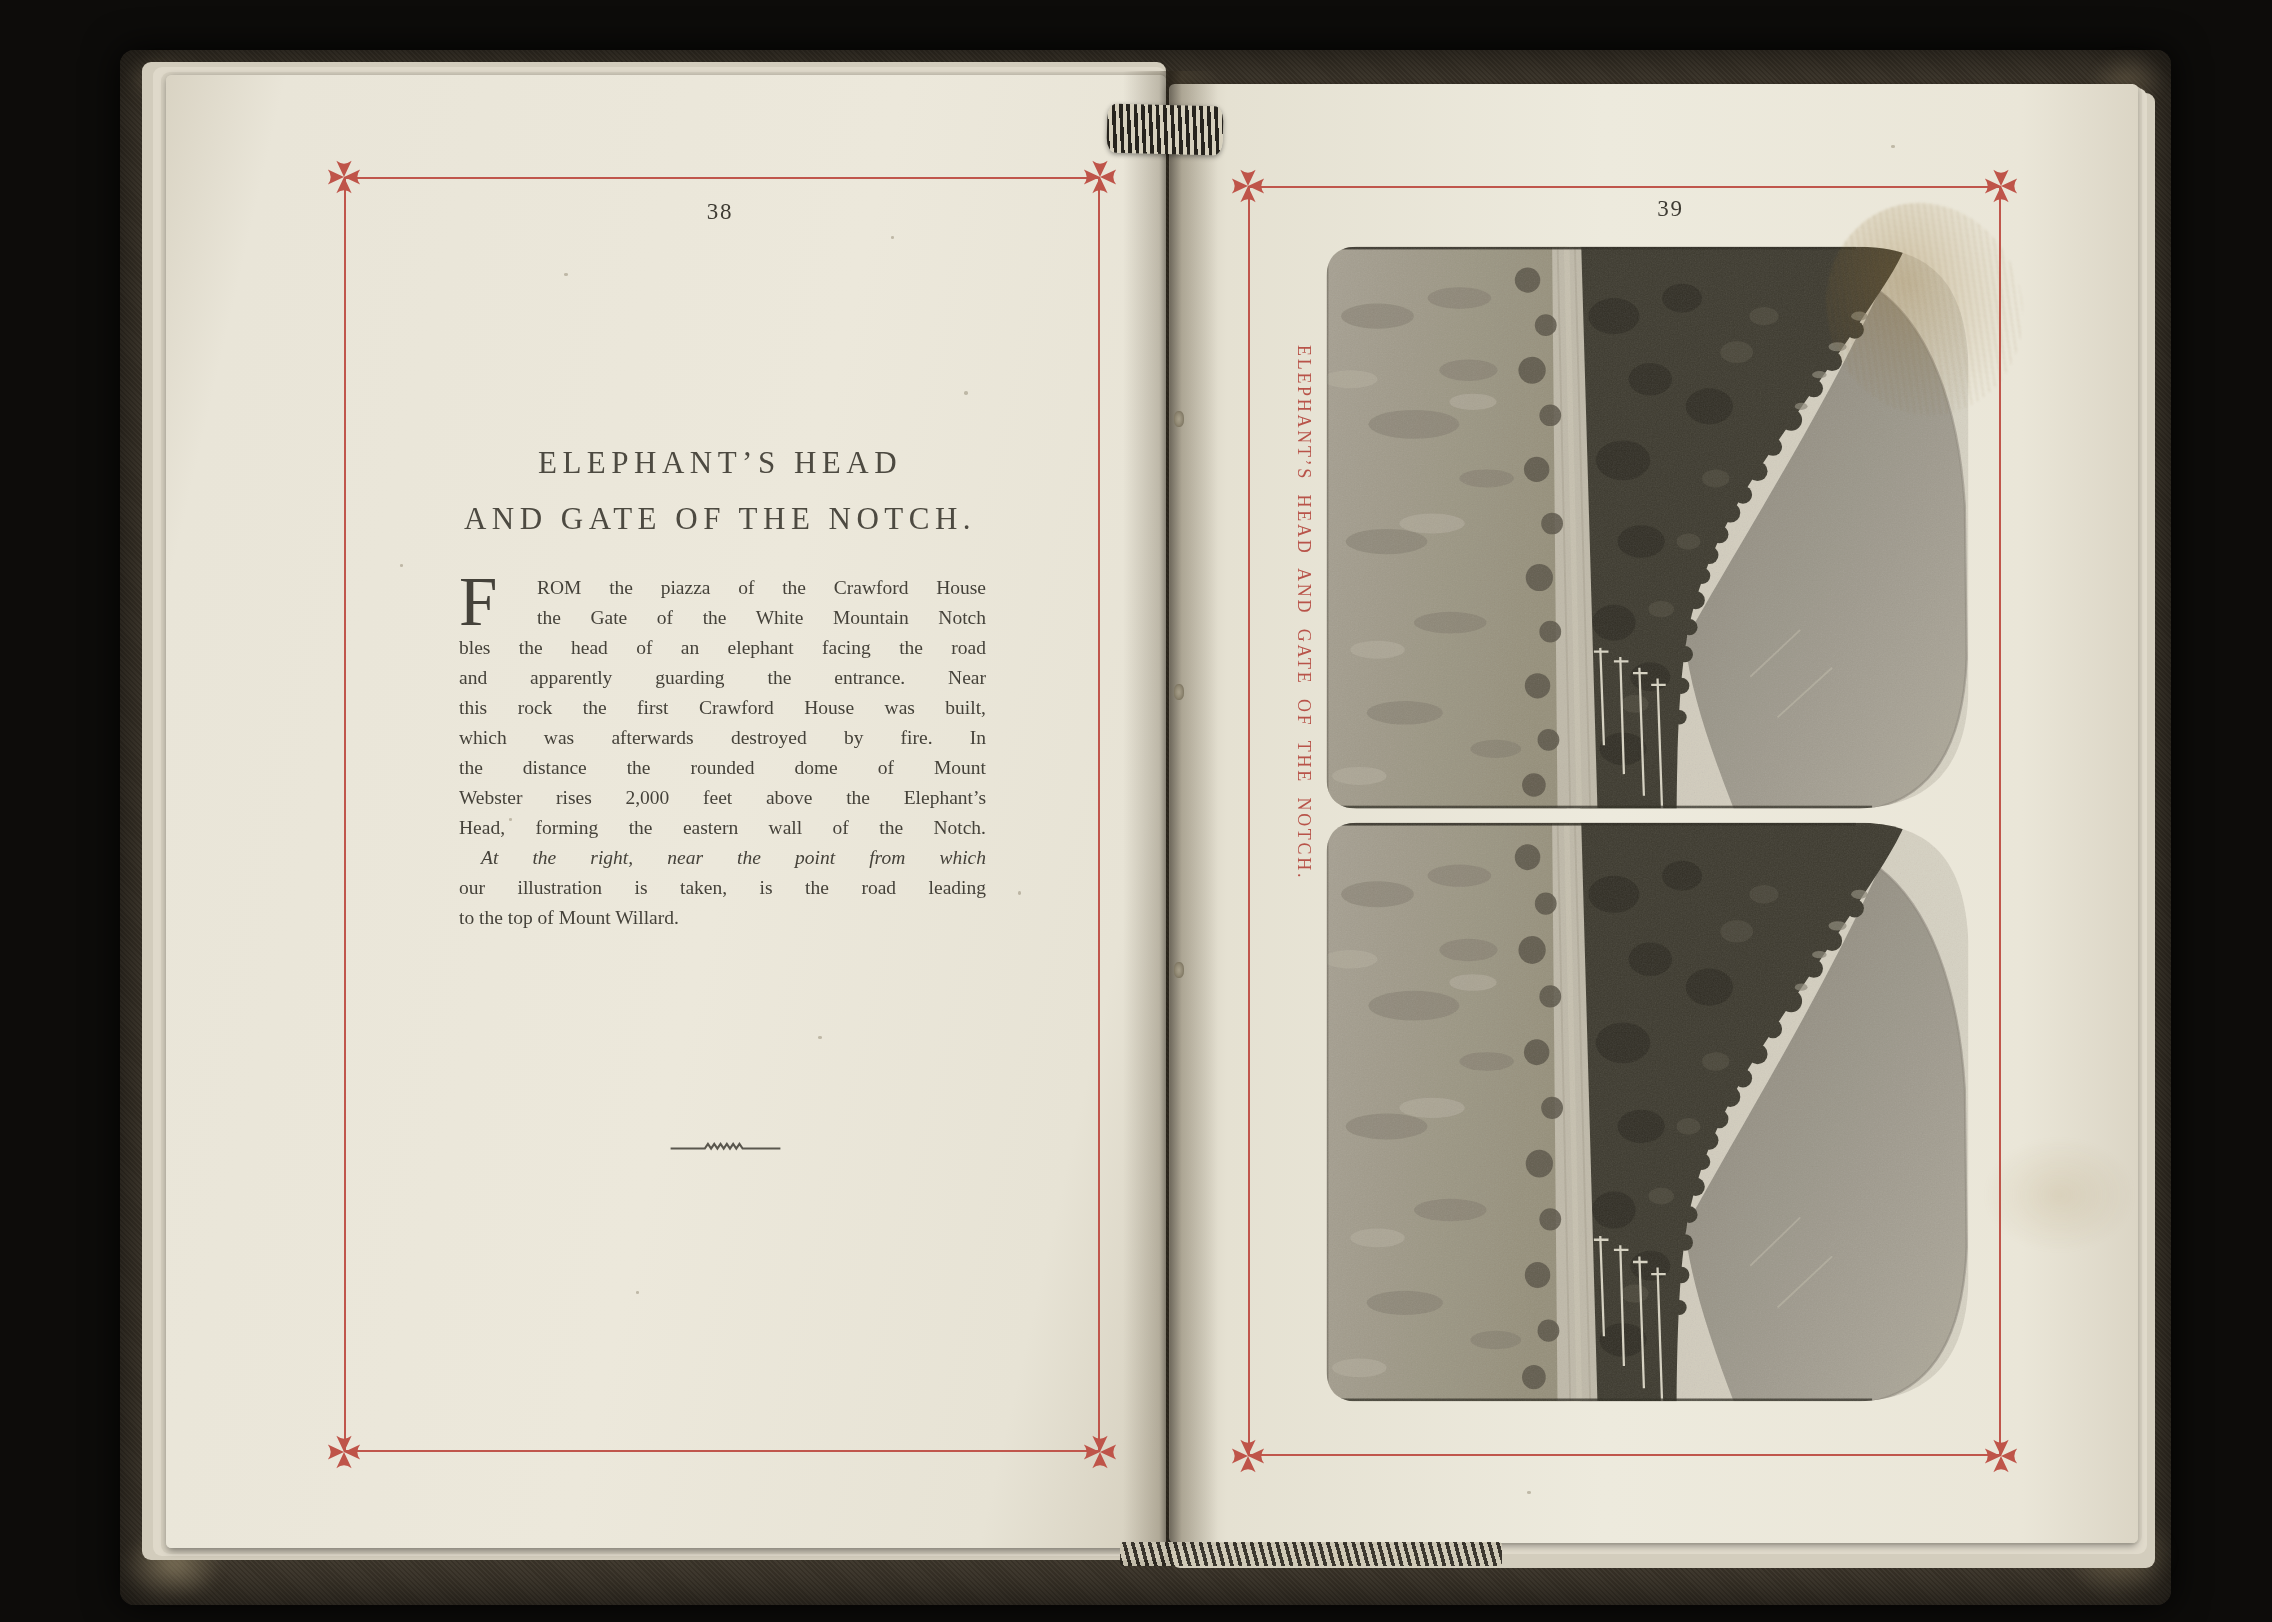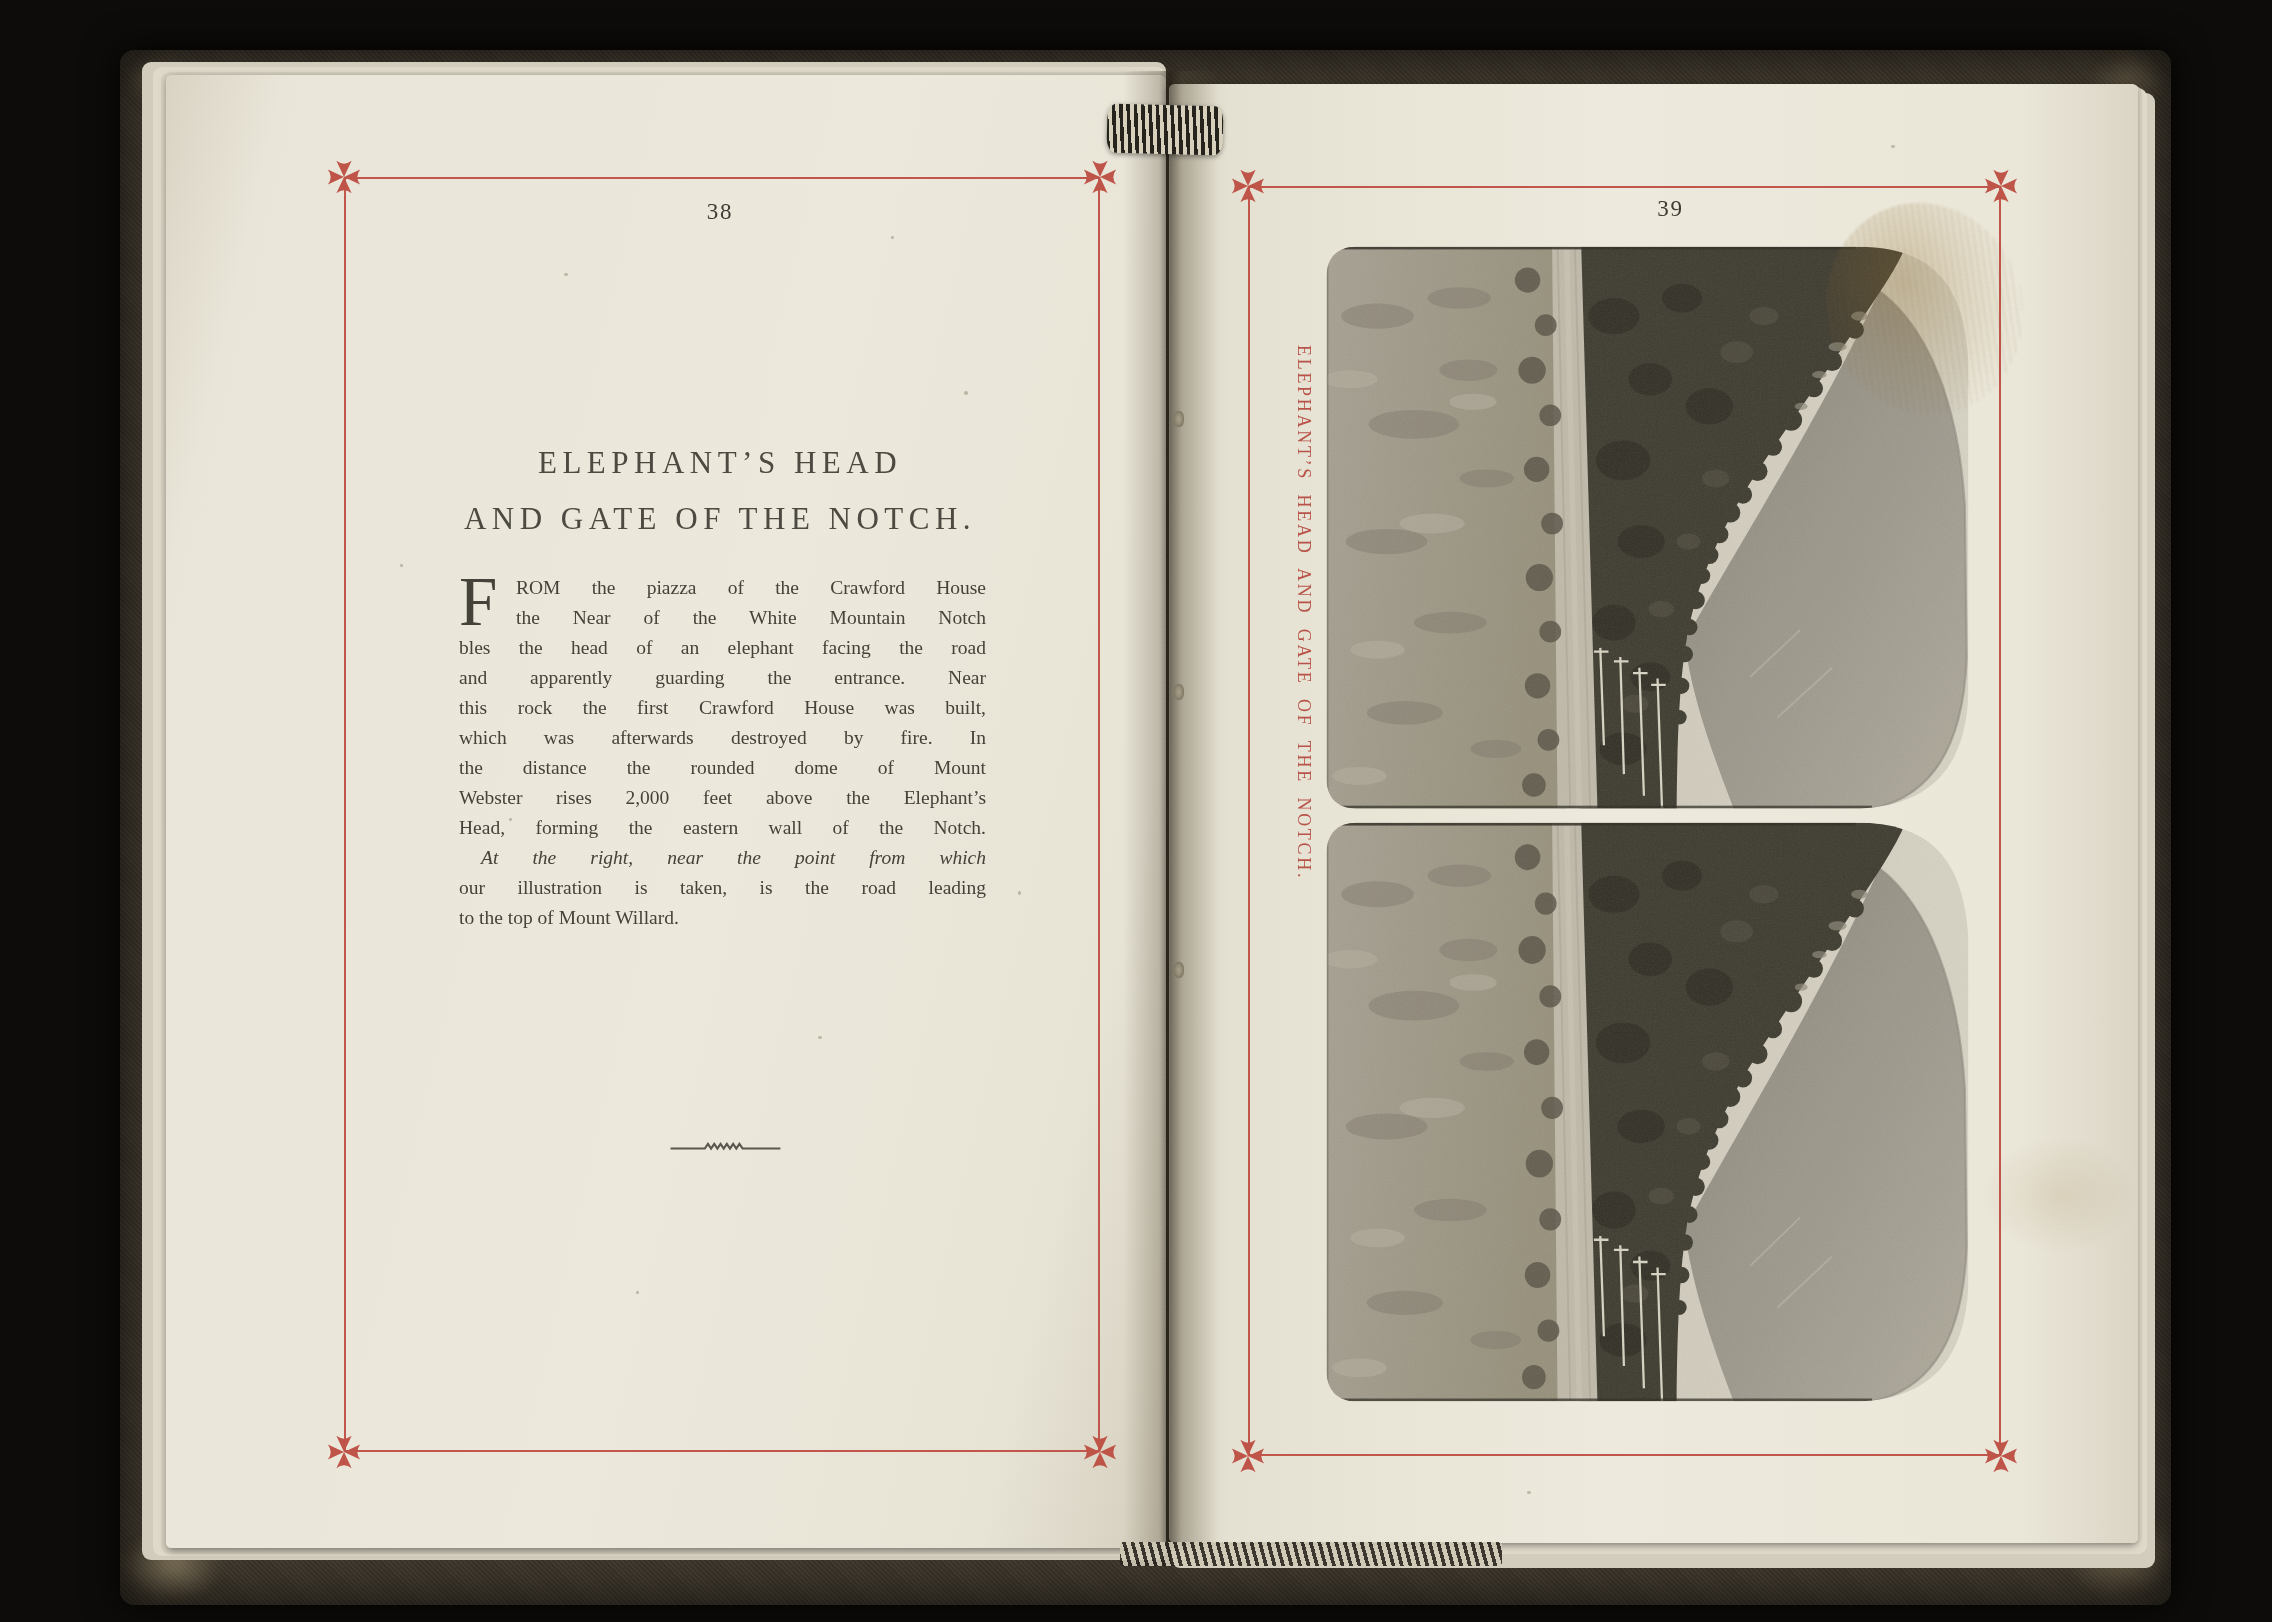--- a/index.html
+++ b/index.html
@@ -54,21 +54,21 @@
 
   
   .pagenum{color:#3e3b33;font-size:23px;letter-spacing:1.8px;text-align:center;}
   .pagenum-l{left:344px;top:189px;width:752px;margin-top:10px;}
   .pagenum-r{left:1296px;top:196px;width:749px;}
   .title-block{left:344px;top:435px;width:752px;text-align:center;color:#4d4a41;}
   .title-line{font-size:31px;letter-spacing:5.5px;line-height:56px;white-space:nowrap;}
   .body-block{left:459px;top:573px;width:527px;color:#45423a;font-size:19.5px;line-height:30px;}
   .dropcap{position:absolute;left:0;top:1.8px;font-size:69px;line-height:55px;color:#45423a;}
   .bline{text-align:justify;text-align-last:justify;}
-  .bline.inset{margin-left:57px;}
+  .bline.inset{margin-left:78px;}
   .bline.indent{text-indent:22px;font-style:italic;}
   .bline.last{text-align-last:left;}
   .separator{left:668px;top:1135px;}
 
   
   .vcaption{left:1314px;top:345px;transform:rotate(90deg);transform-origin:left top;
     color:#b85349;font-size:18px;letter-spacing:2.7px;word-spacing:6.4px;white-space:nowrap;}
   .photo{position:absolute;left:1323px;width:650px;}
   .photo-1{top:244px;height:568px;}
   .photo-2{top:820px;height:585px;}
@@ -144,21 +144,21 @@
 
   <div class="abs title-block">
     <div class="title-line">ELEPHANT’S HEAD</div>
     <div class="title-line">AND GATE OF THE NOTCH.</div>
   </div>
 
   <div class="abs body-block">
     <span class="dropcap">F</span>
     <div>
         <div class="bline inset">ROM the piazza of the Crawford House</div>
-        <div class="bline inset">the Near of the White Mountain Notch</div>
+        <div class="bline inset">the Gate of the White Mountain Notch</div>
         <div class="bline">bles the head of an elephant facing the road</div>
         <div class="bline">and apparently guarding the entrance.  Near</div>
         <div class="bline">this rock the first Crawford House was built,</div>
         <div class="bline">which was afterwards destroyed by fire.  In</div>
         <div class="bline">the distance the rounded dome of Mount</div>
         <div class="bline">Webster rises 2,000 feet above the Elephant’s</div>
         <div class="bline">Head, forming the eastern wall of the Notch.</div>
         <div class="bline indent">At the right, near the point from which</div>
         <div class="bline">our illustration is taken, is the road leading</div>
         <div class="bline last">to the top of Mount Willard.</div>

